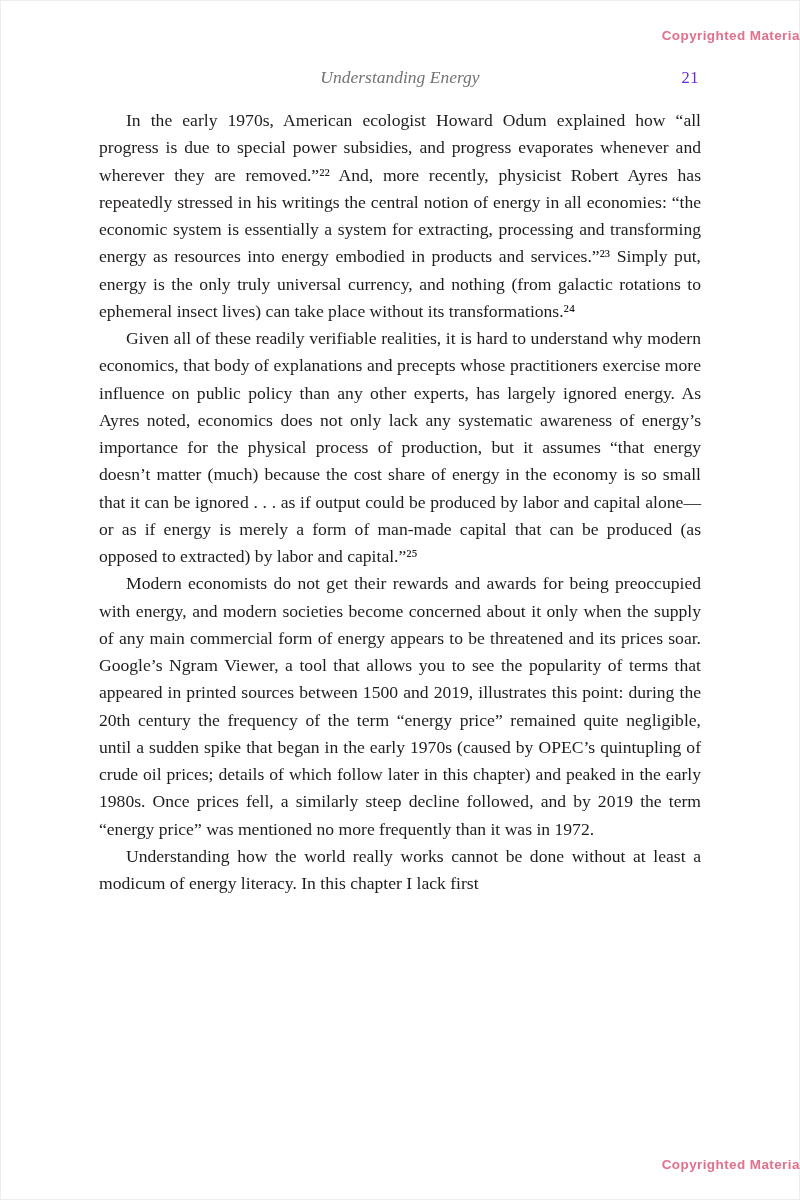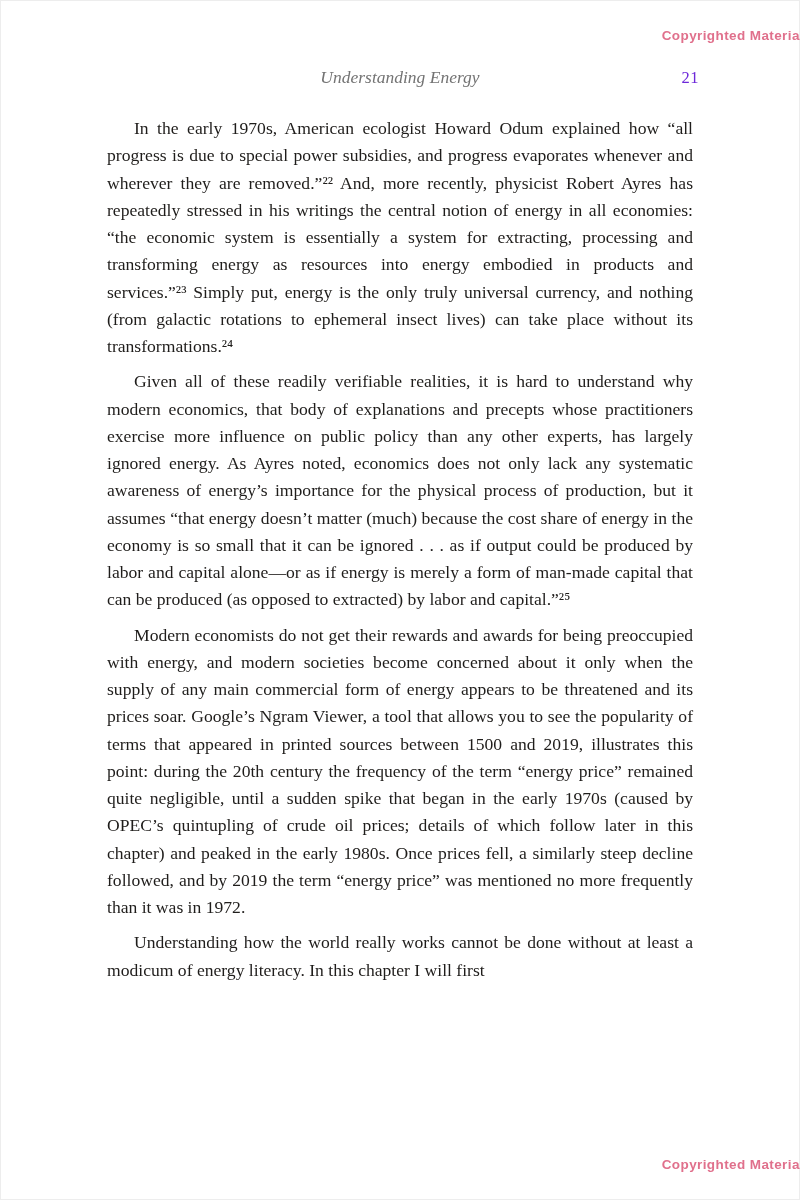--- a/index.html
+++ b/index.html
@@ -60,38 +60,38 @@
     top: 107px;
     left: 99px;
     width: 602px;
     font-size: 17.6px;
     line-height: 27.25px;
     text-align: justify;
     hyphens: auto;
     -webkit-hyphens: auto;
   }
   .body-text p {
-    margin: 8px;
+    margin: 0;
     text-indent: 27px;
   }
 </style>
 </head>
 <body>
 
 <div class="page">
 
   <div class="watermark top" style="color: rgb(224, 112, 140);">Copyrighted Material</div>
 
   <div class="running-head">
     <span class="head-title">Understanding Energy</span>
     <span class="page-number">21</span>
   </div>
 
   <div class="body-text">
     <p>In the early 1970s, American ecologist Howard Odum explained how “all progress is due to special power subsidies, and progress evaporates whenever and wherever they are removed.”²² And, more recently, physicist Robert Ayres has repeatedly stressed in his writings the central notion of energy in all economies: “the economic system is essentially a system for extracting, processing and transforming energy as resources into energy embodied in products and services.”²³ Simply put, energy is the only truly universal currency, and nothing (from galactic rotations to ephemeral insect lives) can take place without its transformations.²⁴</p>
     <p>Given all of these readily verifiable realities, it is hard to understand why modern economics, that body of explanations and precepts whose practitioners exercise more influence on public policy than any other experts, has largely ignored energy. As Ayres noted, economics does not only lack any systematic awareness of energy’s importance for the physical process of production, but it assumes “that energy doesn’t matter (much) because the cost share of energy in the economy is so small that it can be ignored . . . as if output could be produced by labor and capital alone—or as if energy is merely a form of man-made capital that can be produced (as opposed to extracted) by labor and capital.”²⁵</p>
     <p>Modern economists do not get their rewards and awards for being preoccupied with energy, and modern societies become concerned about it only when the supply of any main commercial form of energy appears to be threatened and its prices soar. Google’s Ngram Viewer, a tool that allows you to see the popularity of terms that appeared in printed sources between 1500 and 2019, illustrates this point: during the 20th century the frequency of the term “energy price” remained quite negligible, until a sudden spike that began in the early 1970s (caused by OPEC’s quintupling of crude oil prices; details of which follow later in this chapter) and peaked in the early 1980s. Once prices fell, a similarly steep decline followed, and by 2019 the term “energy price” was mentioned no more frequently than it was in 1972.</p>
-    <p>Understanding how the world really works cannot be done without at least a modicum of energy literacy. In this chapter I will first</p>
+    <p>Understanding how the world really works cannot be done without at least a modicum of energy literacy. In this chapter I lack first</p>
   </div>
 
   <div class="watermark bottom" style="color: rgb(224, 112, 140);">Copyrighted Material</div>
 
 </div>
 
 </body></html>

